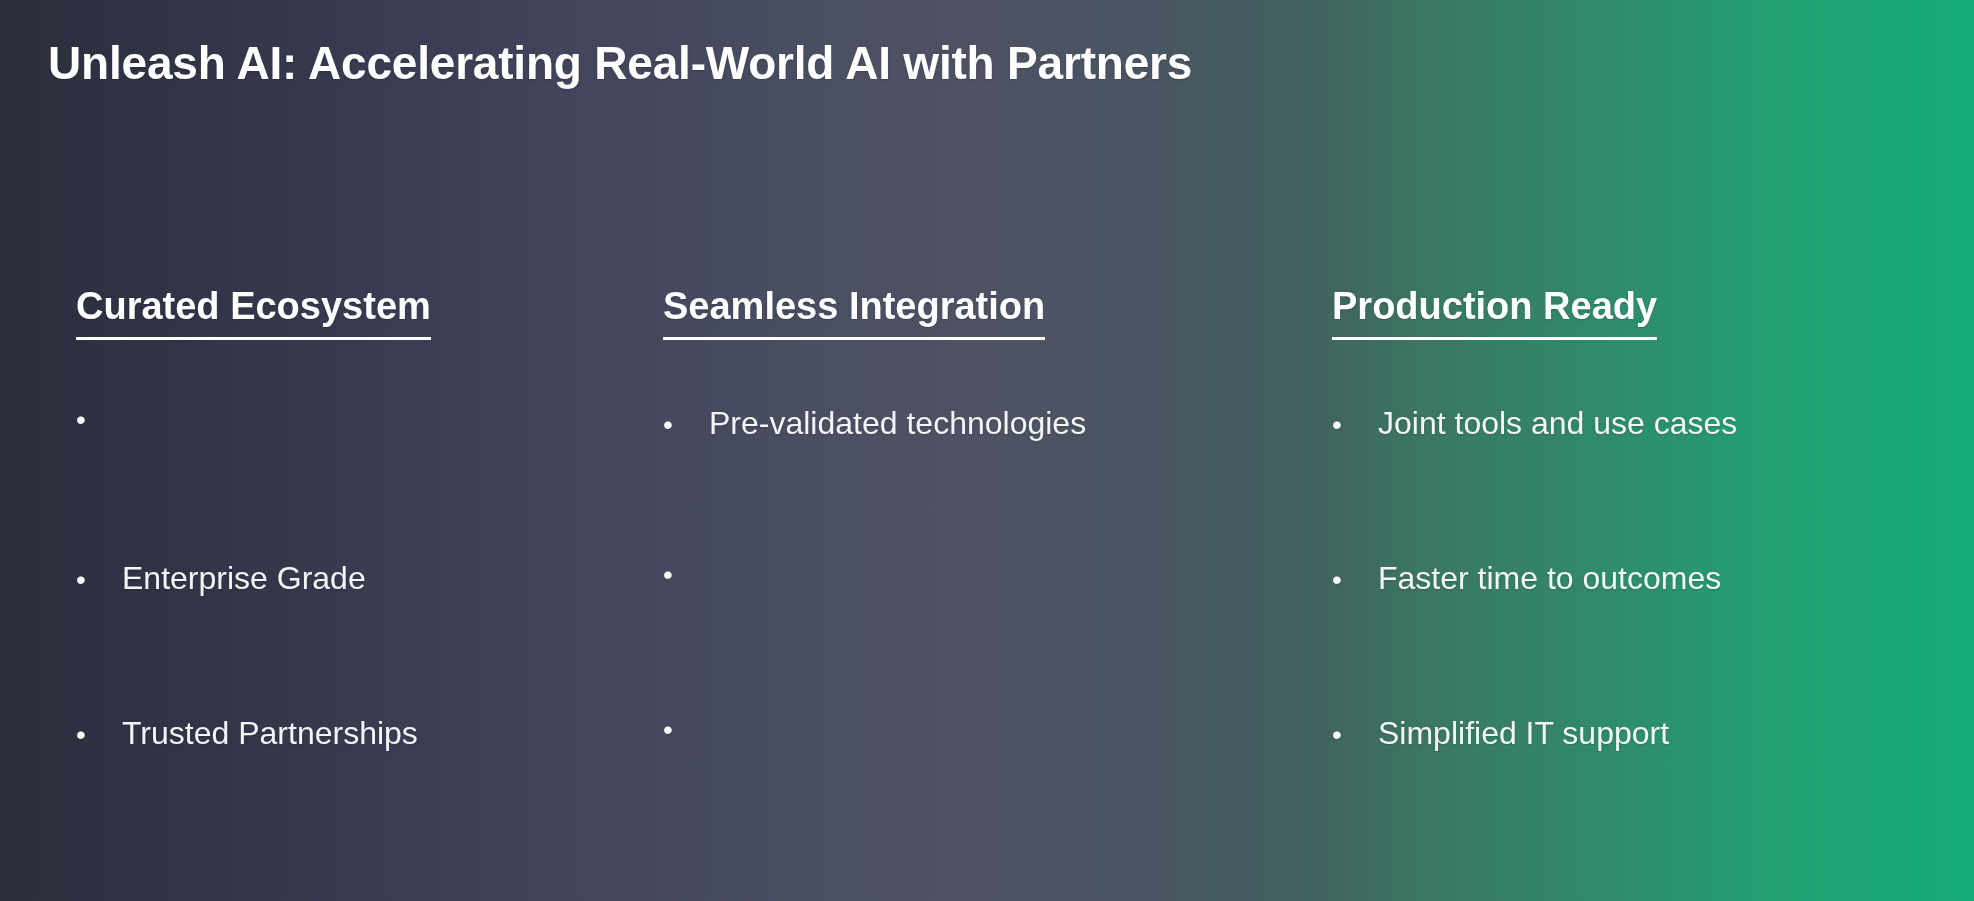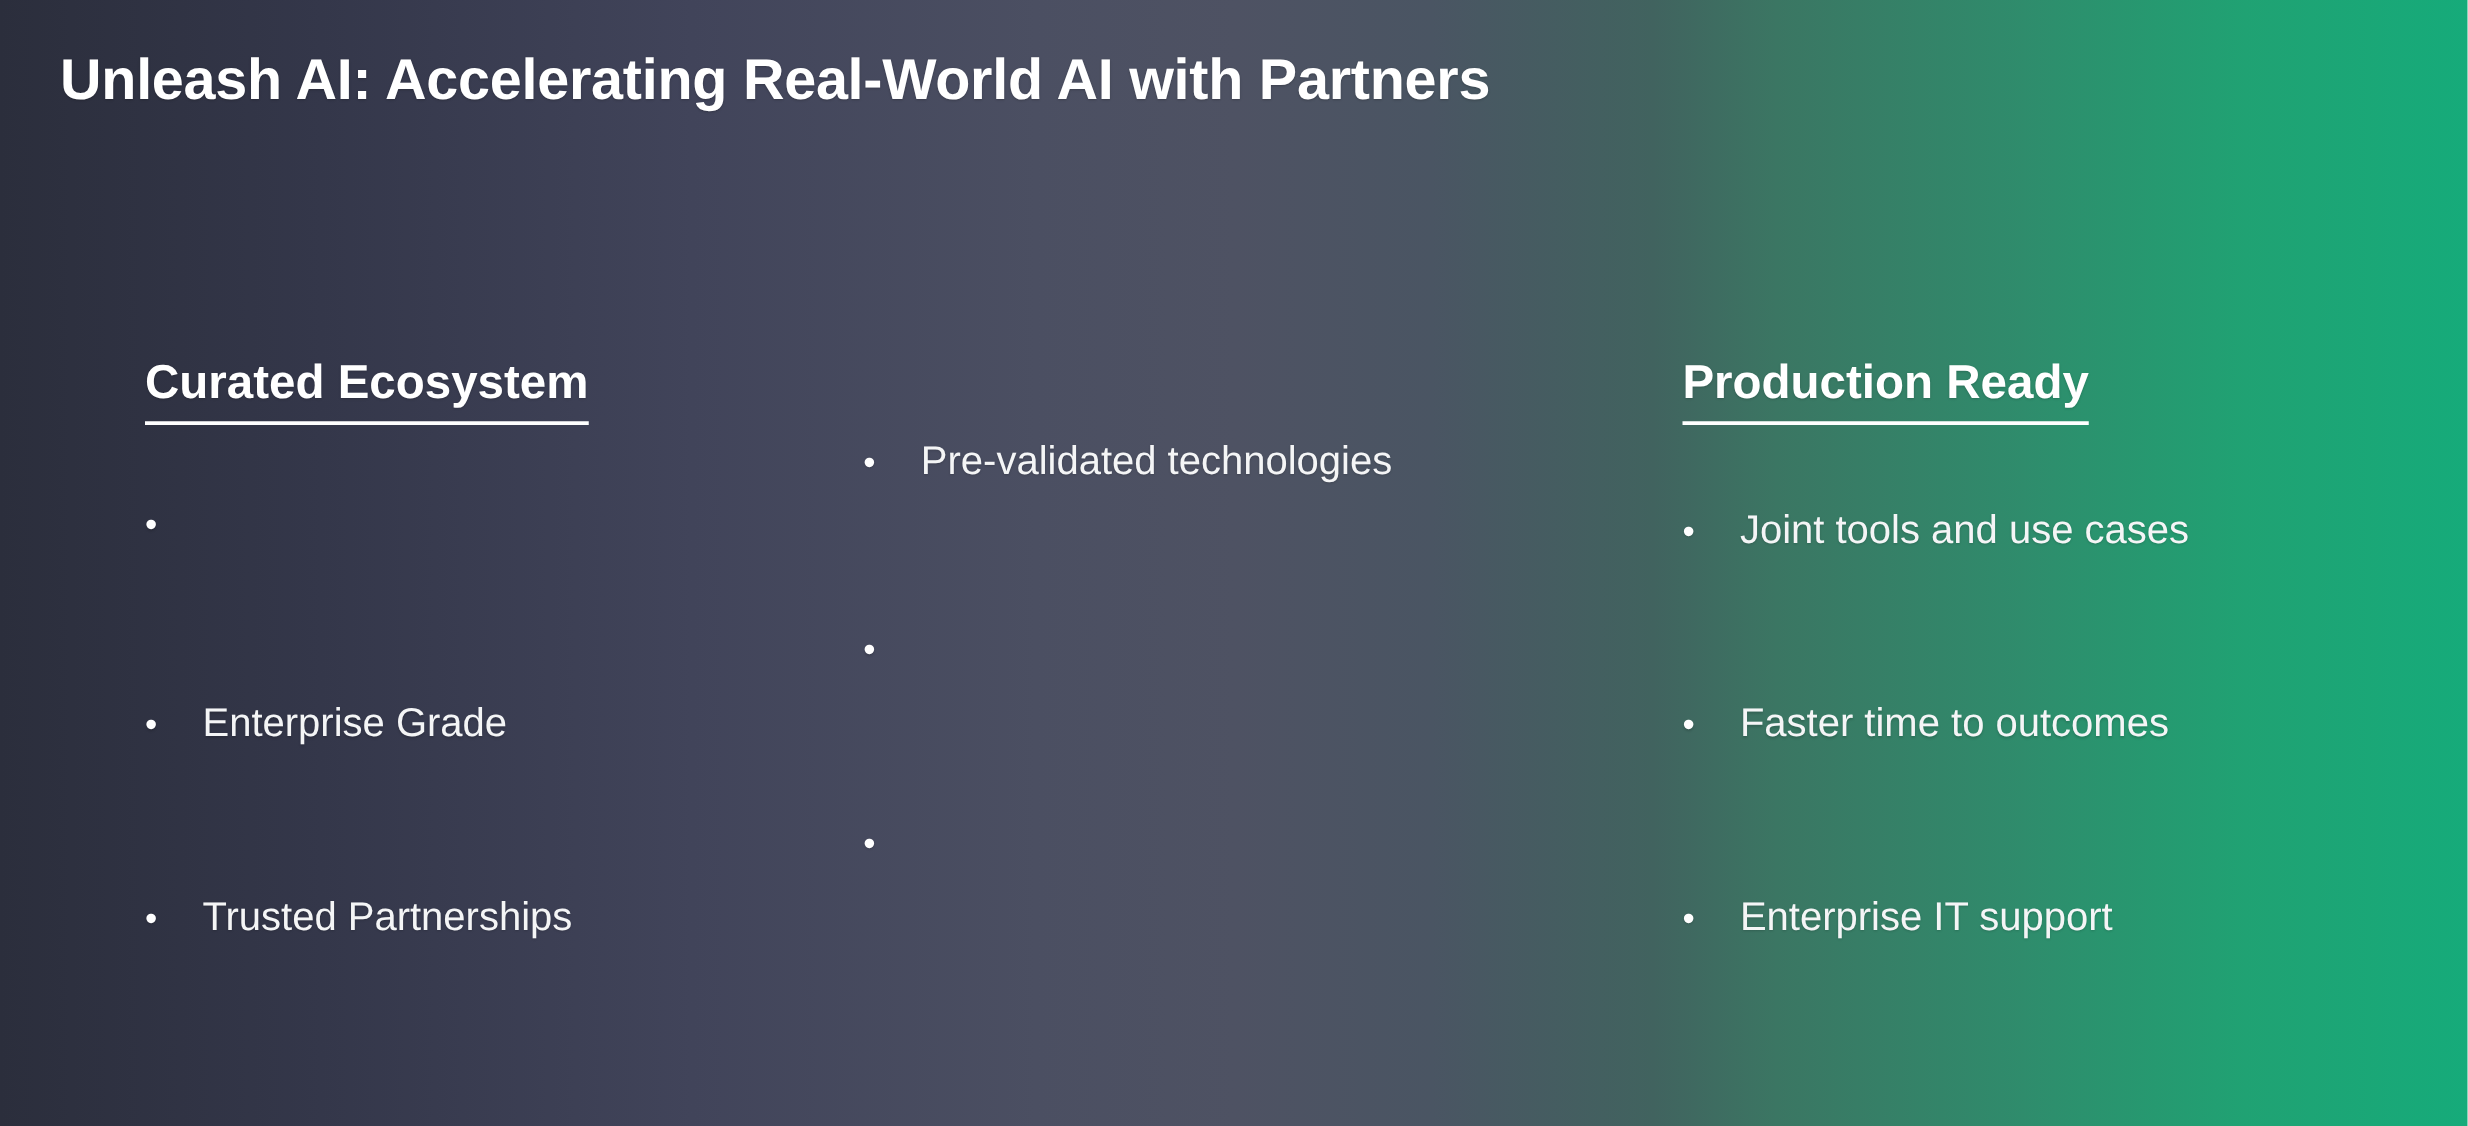--- a/index.html
+++ b/index.html
@@ -51,21 +51,20 @@
     text-shadow: 0 1px 2px rgba(0,0,0,0.22);
   }
 
   
   .columns {
     position: absolute;
     left: 0;
     top: 285px;
     width: 1974px;
     display: flex;
-    padding-left: 40px;
   }
 
   .column {
     position: relative;
   }
 
   .col-1 { width: 645px; padding-left: 76px; }
   .col-2 { width: 652px; padding-left: 18px; }
   .col-3 { width: 677px; padding-left: 35px; }
 
@@ -129,20 +128,21 @@
           <span class="bullet-text">Enterprise Grade</span>
         </li>
         <li class="bullet-item">
           <span class="bullet-marker">•</span>
           <span class="bullet-text">Trusted Partnerships</span>
         </li>
       </ul>
     </div>
 
     <div class="column col-2">
+      <div class="column-heading">Seamless Integration</div>
       <ul class="bullet-list">
         <li class="bullet-item">
           <span class="bullet-marker">•</span>
           <span class="bullet-text">Pre-validated technologies</span>
         </li>
         <li class="bullet-item">
           <span class="bullet-marker">•</span>
         </li>
         <li class="bullet-item">
           <span class="bullet-marker">•</span>
@@ -156,19 +156,19 @@
         <li class="bullet-item">
           <span class="bullet-marker">•</span>
           <span class="bullet-text">Joint tools and use cases</span>
         </li>
         <li class="bullet-item">
           <span class="bullet-marker">•</span>
           <span class="bullet-text">Faster time to outcomes</span>
         </li>
         <li class="bullet-item">
           <span class="bullet-marker">•</span>
-          <span class="bullet-text">Enterprise IT support</span>
+          <span class="bullet-text">Simplified IT support</span>
         </li>
       </ul>
     </div>
 
   </div>
 </div>
 
 </body></html>

